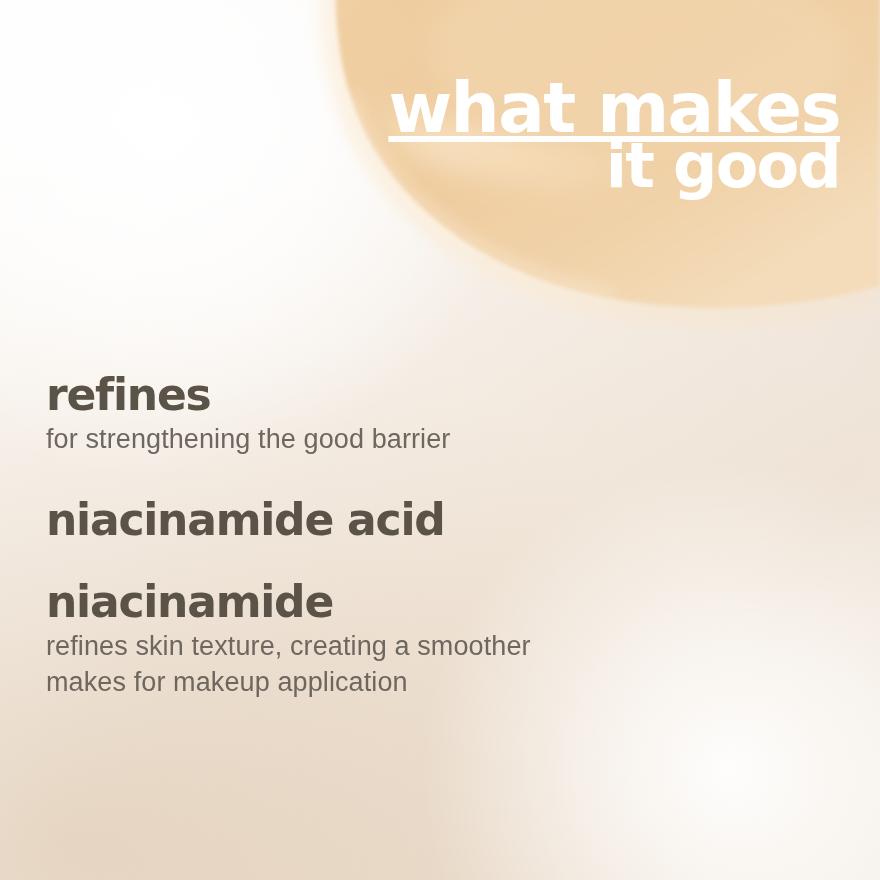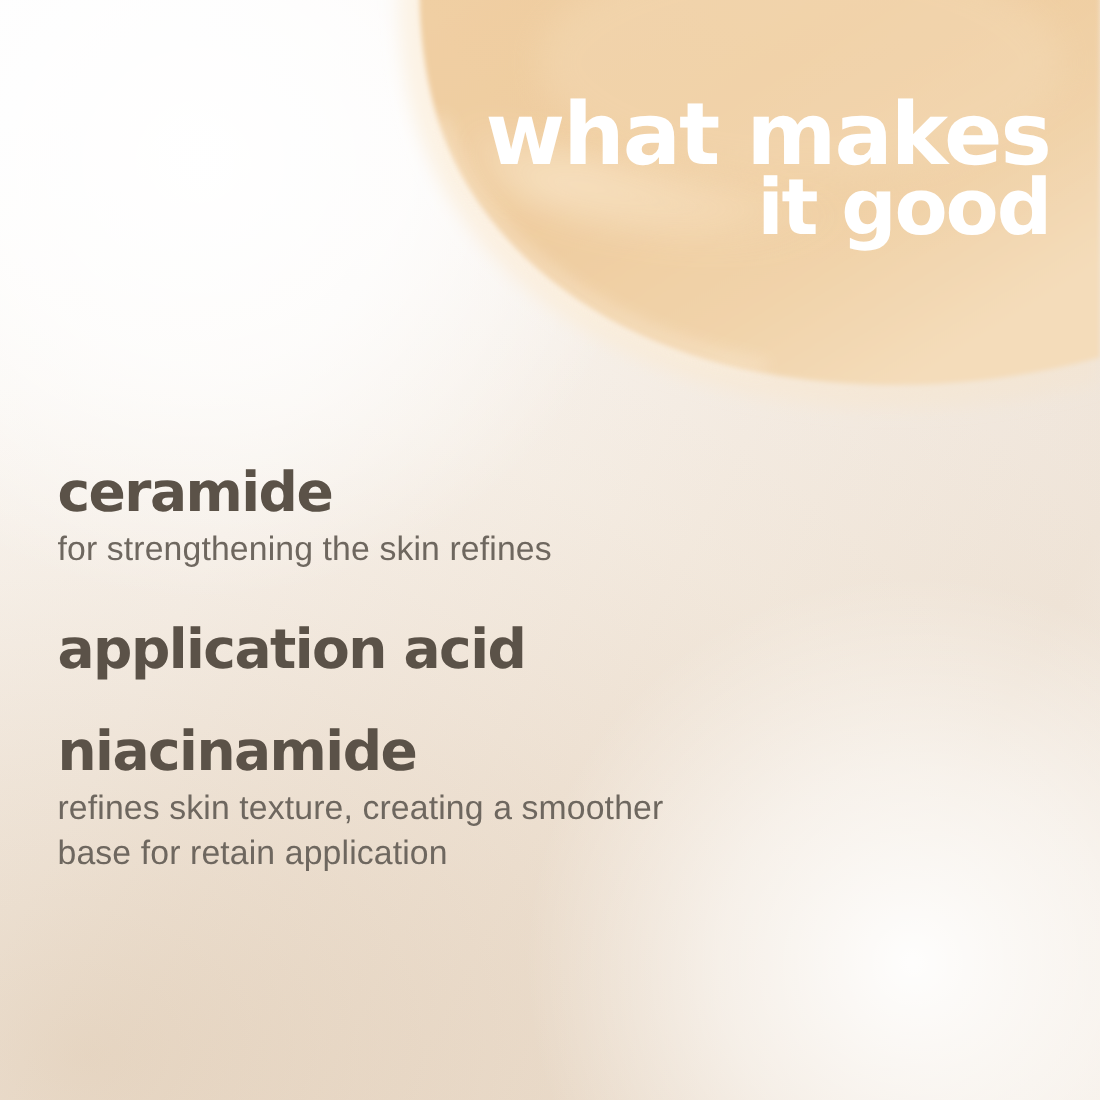--- a/index.html
+++ b/index.html
@@ -60,21 +60,21 @@
     width: 620px;
     text-align: right;
     color: #FFFFFF;
     font-family: "DejaVu Sans", "Liberation Sans", sans-serif;
     font-weight: 700;
     letter-spacing: -0.022em;
     line-height: 0.88;
     font-size: 69px;
     text-rendering: optimizeLegibility;
   }
-  .headline .l1 { display:block; }
+  .headline .l1 { display:block;text-decoration:underline; }
   .headline .l2 { display:block; font-size: 62px; letter-spacing:-0.028em; }
 
   
   .ingredients {
     position: absolute;
     left: 46px;
     top: 372px;
     width: 700px;
   }
   .ing { margin-bottom: 34px; }
@@ -178,33 +178,33 @@
   </div>
 
   <div class="headline">
     <span class="l1">what makes</span>
     <span class="l2">it good</span>
   </div>
 
   <div class="ingredients">
 
     <div class="ing ing-1">
-      <div class="ing-name">ceramide</div>
+      <div class="ing-name">refines</div>
       <div class="ing-desc">
-        <span>for strengthening the skin refines</span>
+        <span>for strengthening the good barrier</span>
       </div>
     </div>
 
     <div class="ing ing-2">
-      <div class="ing-name">application acid</div>
+      <div class="ing-name">niacinamide acid</div>
     </div>
 
     <div class="ing ing-3">
       <div class="ing-name">niacinamide</div>
       <div class="ing-desc">
         <span>refines skin texture, creating a smoother</span>
-        <span>base for retain application</span>
+        <span>makes for makeup application</span>
       </div>
     </div>
 
   </div>
 
 </div>
 
 </body></html>

